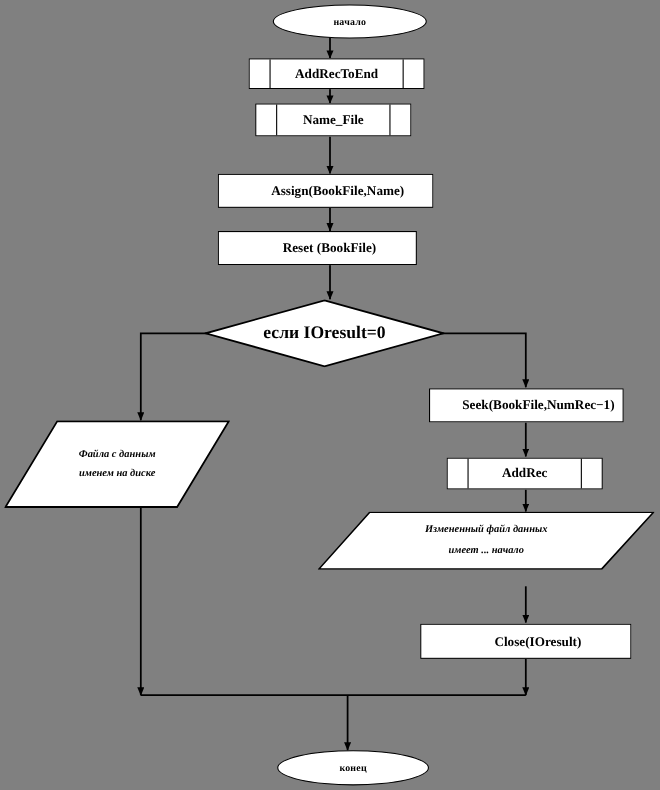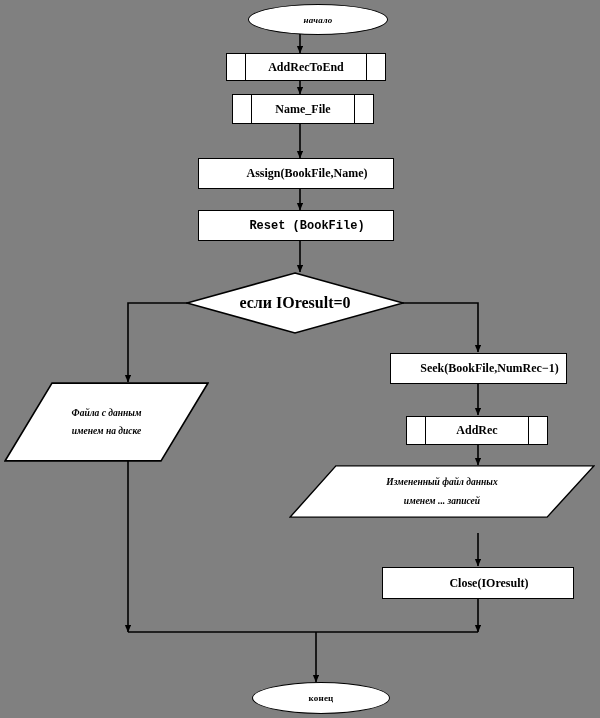--- a/index.html
+++ b/index.html
@@ -138,41 +138,41 @@
       <line x1="128" y1="458" x2="128" y2="632" marker-end="url(#arr)"></line>
 
       <line x1="478" y1="599" x2="478" y2="632" marker-end="url(#arr)"></line>
 
       <line x1="128" y1="632" x2="478" y2="632"></line>
 
       <line x1="316" y1="632" x2="316" y2="682" marker-end="url(#arr)"></line>
     </g>
   </svg>
 
-  <div class="node terminator" style="left:248px; top:4px; width:140px; height:31px;font-style:italic;">
+  <div class="node terminator" style="left:248px; top:4px; width:140px; height:31px;">
     <span>начало</span>
   </div>
 
   <div class="node predef" style="left:226px; top:53px; width:160px; height:28px;">
     <span class="bar-l"></span>
     <span class="bar-r"></span>
     <span>AddRecToEnd</span>
   </div>
 
   <div class="node predef" style="left:232px; top:94px; width:142px; height:30px;">
     <span class="bar-l"></span>
     <span class="bar-r"></span>
     <span>Name_File</span>
   </div>
 
   <div class="node process" style="left:198px; top:158px; width:196px; height:31px;">
     <span>Assign(BookFile,Name)</span>
   </div>
 
-  <div class="node process" style="left:198px; top:210px; width:196px; height:31px;font-family:Liberation Mono, monospace;">
+  <div class="node process" style="left:198px; top:210px; width:181px; height:31px;">
     <span>Reset (BookFile)</span>
   </div>
 
   <div class="node decision" style="left:186px; top:272px; width:218px; height:62px;">
     <svg class="shape" viewBox="0 0 218 62" preserveAspectRatio="none" xmlns="http://www.w3.org/2000/svg">
       <polygon points="109,1 217,31 109,61 1,31" fill="#ffffff" stroke="#000" stroke-width="1.6"></polygon>
     </svg>
     <span class="dtext">если  IOresult=0</span>
   </div>
 
@@ -195,21 +195,21 @@
     <span class="bar-r"></span>
     <span>AddRec</span>
   </div>
 
   <div class="node data-io" style="left:289px; top:465px; width:306px; height:53px;">
     <svg class="shape" viewBox="0 0 306 69" preserveAspectRatio="none" xmlns="http://www.w3.org/2000/svg">
       <polygon points="47,1 305,1 258,68 1,68" fill="#ffffff" stroke="#000" stroke-width="1.6"></polygon>
     </svg>
     <div class="ptext">
       <div>Измененный файл данных</div>
-      <div>именем ...  записей</div>
+      <div>имеет ...  начало</div>
     </div>
   </div>
 
   <div class="node process" style="left:382px; top:567px; width:192px; height:32px;">
     <span>Close(IOresult)</span>
   </div>
 
   <div class="node terminator" style="left:252px; top:682px; width:138px; height:32px;">
     <span>конец</span>
   </div>

